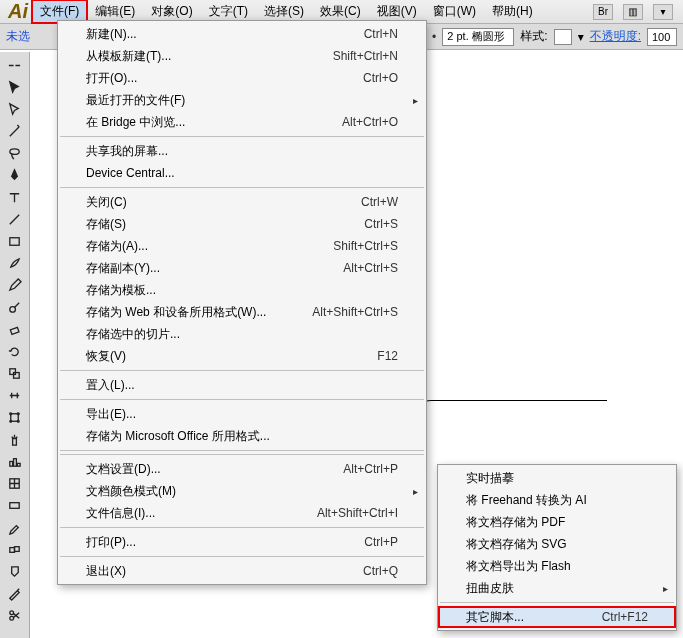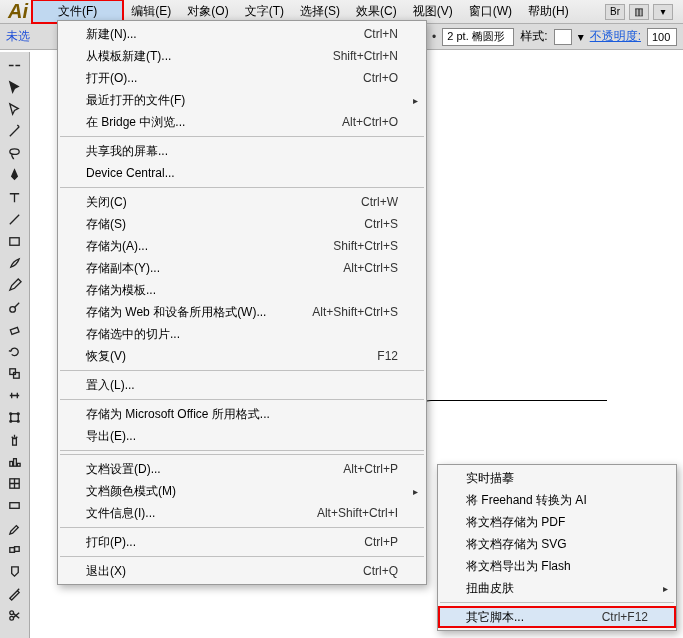--- a/index.html
+++ b/index.html
@@ -1,23 +1,23 @@
 <!DOCTYPE html>
 <html><head>
 <meta charset="utf-8">
 <style>
   * { box-sizing: border-box; margin: 0; padding: 0; }
   body { font-family: "Microsoft YaHei", Tahoma, sans-serif; font-size: 12px; background: #fff; width: 683px; height: 638px; overflow: hidden; position: relative; }
 
   .menubar { height: 24px; background: linear-gradient(#f0f0f0,#e2e2e2); border-bottom: 1px solid #b0b0b0; display: flex; align-items: stretch; padding-left: 4px; position: relative; z-index: 10; }
   .app-badge { width: 28px; display: flex; align-items: center; justify-content: center; font-weight: bold; color: #7a5a00; font-size: 20px; font-style: italic; }
   .menu-item { padding: 0 8px; display: flex; align-items: center; cursor: default; white-space: nowrap; }
-  .menu-item.open { background: #c0d8f0; border: 1px solid #3a6ea5; padding: 0 25px; }
+  .menu-item.open { background: #c0d8f0; border: 1px solid #3a6ea5; padding: 0 7px; }
   .menu-item.hl { outline: 2px solid #e00; outline-offset: -1px; }
-  .menubar-right { margin-left: auto; display: flex; align-items: center; gap: 4px; padding-right: 10px; }
+  .menubar-right { margin-left: auto; display: flex; align-items: center; gap: 10px; padding-right: 10px; }
   .mini-btn { width: 20px; height: 16px; background: #ddd; border: 1px solid #aaa; font-size: 10px; display: flex; align-items: center; justify-content: center; }
 
   .secondbar { height: 26px; background: #dcdcdc; border-bottom: 1px solid #b0b0b0; display: flex; align-items: center; padding: 0 6px; gap: 6px; position: relative; z-index: 5; }
   .secondbar .truncated { color: #1d4ed8; }
   .secondbar .field { background: #fff; border: 1px solid #888; height: 18px; padding: 0 4px; font-size: 11px; display: flex; align-items: center; }
   .small-swatch { width: 18px; height: 16px; background: #fff; border: 1px solid #888; }
   .blue-link { color: #1a5bdc; text-decoration: underline; }
 
   .toolbox { position: absolute; left: 0; top: 52px; width: 30px; background: #dcdcdc; border-right: 1px solid #aaa; height: 586px; display: flex; flex-direction: column; align-items: center; padding-top: 2px; gap: 0; z-index: 1; }
   .tool { width: 24px; height: 22px; display: flex; align-items: center; justify-content: center; color: #222; font-size: 13px; border: 1px solid transparent; margin-bottom: 0px; }
@@ -275,24 +275,24 @@
     <div class="dd-item">
       <span>恢复(V)</span>
       <span class="shortcut">F12</span>
     </div>
     <div class="dd-sep"></div>
     <div class="dd-item">
       <span>置入(L)...</span>
     </div>
     <div class="dd-sep"></div>
     <div class="dd-item">
+      <span>导出(E)...</span>
+    </div>
+    <div class="dd-item">
       <span>存储为 Microsoft Office 所用格式...</span>
-    </div>
-    <div class="dd-item">
-      <span>导出(E)...</span>
     </div>
     <div class="dd-sep"></div>
     <div class="dd-sep"></div>
     <div class="dd-item">
       <span>文档设置(D)...</span>
       <span class="shortcut">Alt+Ctrl+P</span>
     </div>
     <div class="dd-item has-sub">
       <span>文档颜色模式(M)</span>
     </div>

